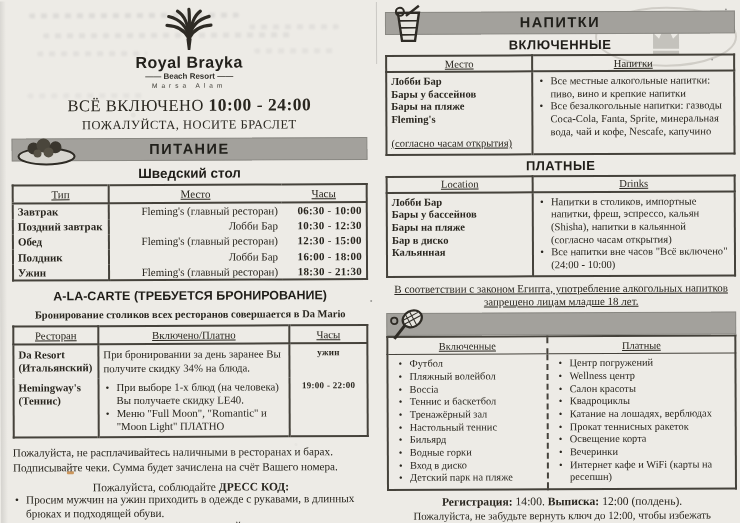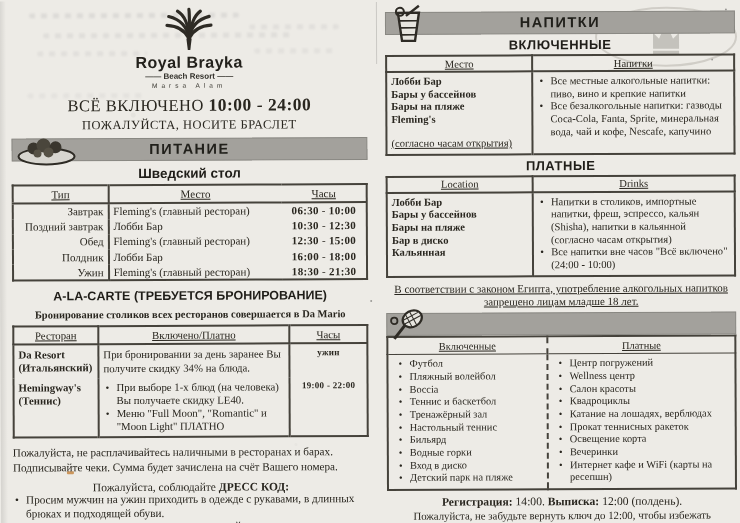--- a/index.html
+++ b/index.html
@@ -53,23 +53,23 @@
   .allinc{text-align:center;font-size:16.5px;margin-top:5px;letter-spacing:.5px;}
   .allinc b{font-size:17.5px;}
   .bracelet{text-align:center;font-size:12.5px;margin-top:2px;letter-spacing:.5px;}
   .food-bar{margin-top:5px;}
   .buffet-title{font-family:"Liberation Sans", sans-serif;font-weight:bold;font-size:13.5px;
     text-align:center;margin:5px 0 3px;color:#1f1d18;}
   .buffet{border:2px solid #45423b;font-size:11px;}
   .buffet th{font-weight:normal;text-decoration:underline;padding:2px 2px;border-bottom:2px solid #45423b;}
   .buffet td{padding:1.6px 4px;}
   .buffet tr > *:first-child{border-right:2px solid #45423b;width:27%;}
-  .buffet td:first-child{font-weight:normal;text-align:right;}
-  .buffet td:nth-child(2){text-align:left;width:49%;}
-  .buffet td:nth-child(3){font-weight:bold;text-align:center;width:24%;letter-spacing:.3px;}
+  .buffet td:first-child{font-weight:bold;}
+  .buffet td:nth-child(2){text-align:right;width:49%;}
+  .buffet td:nth-child(3){font-weight:bold;text-align:right;width:24%;letter-spacing:.3px;}
   .alacarte-title{font-family:"Liberation Sans", sans-serif;font-weight:bold;font-size:12.5px;
     text-align:center;margin-top:8px;color:#1f1d18;}
   .alacarte-note{font-weight:bold;font-size:10.5px;text-align:center;margin-top:6px;}
   .alacarte{border:2px solid #45423b;font-size:10.8px;margin-top:5px;}
   .alacarte th{font-weight:normal;text-decoration:underline;padding:2px 3px;border-bottom:2px solid #45423b;}
   .alacarte th:first-child{border:2px solid #45423b;}
   .alacarte tr > *:nth-child(1){border-right:2px solid #45423b;width:24%;}
   .alacarte tr > *:nth-child(2){width:54%;border-right:2px solid #45423b;}
   .alacarte tr > *:nth-child(3){width:22%;}
   .alacarte td{vertical-align:top;padding:3px 4px;}

